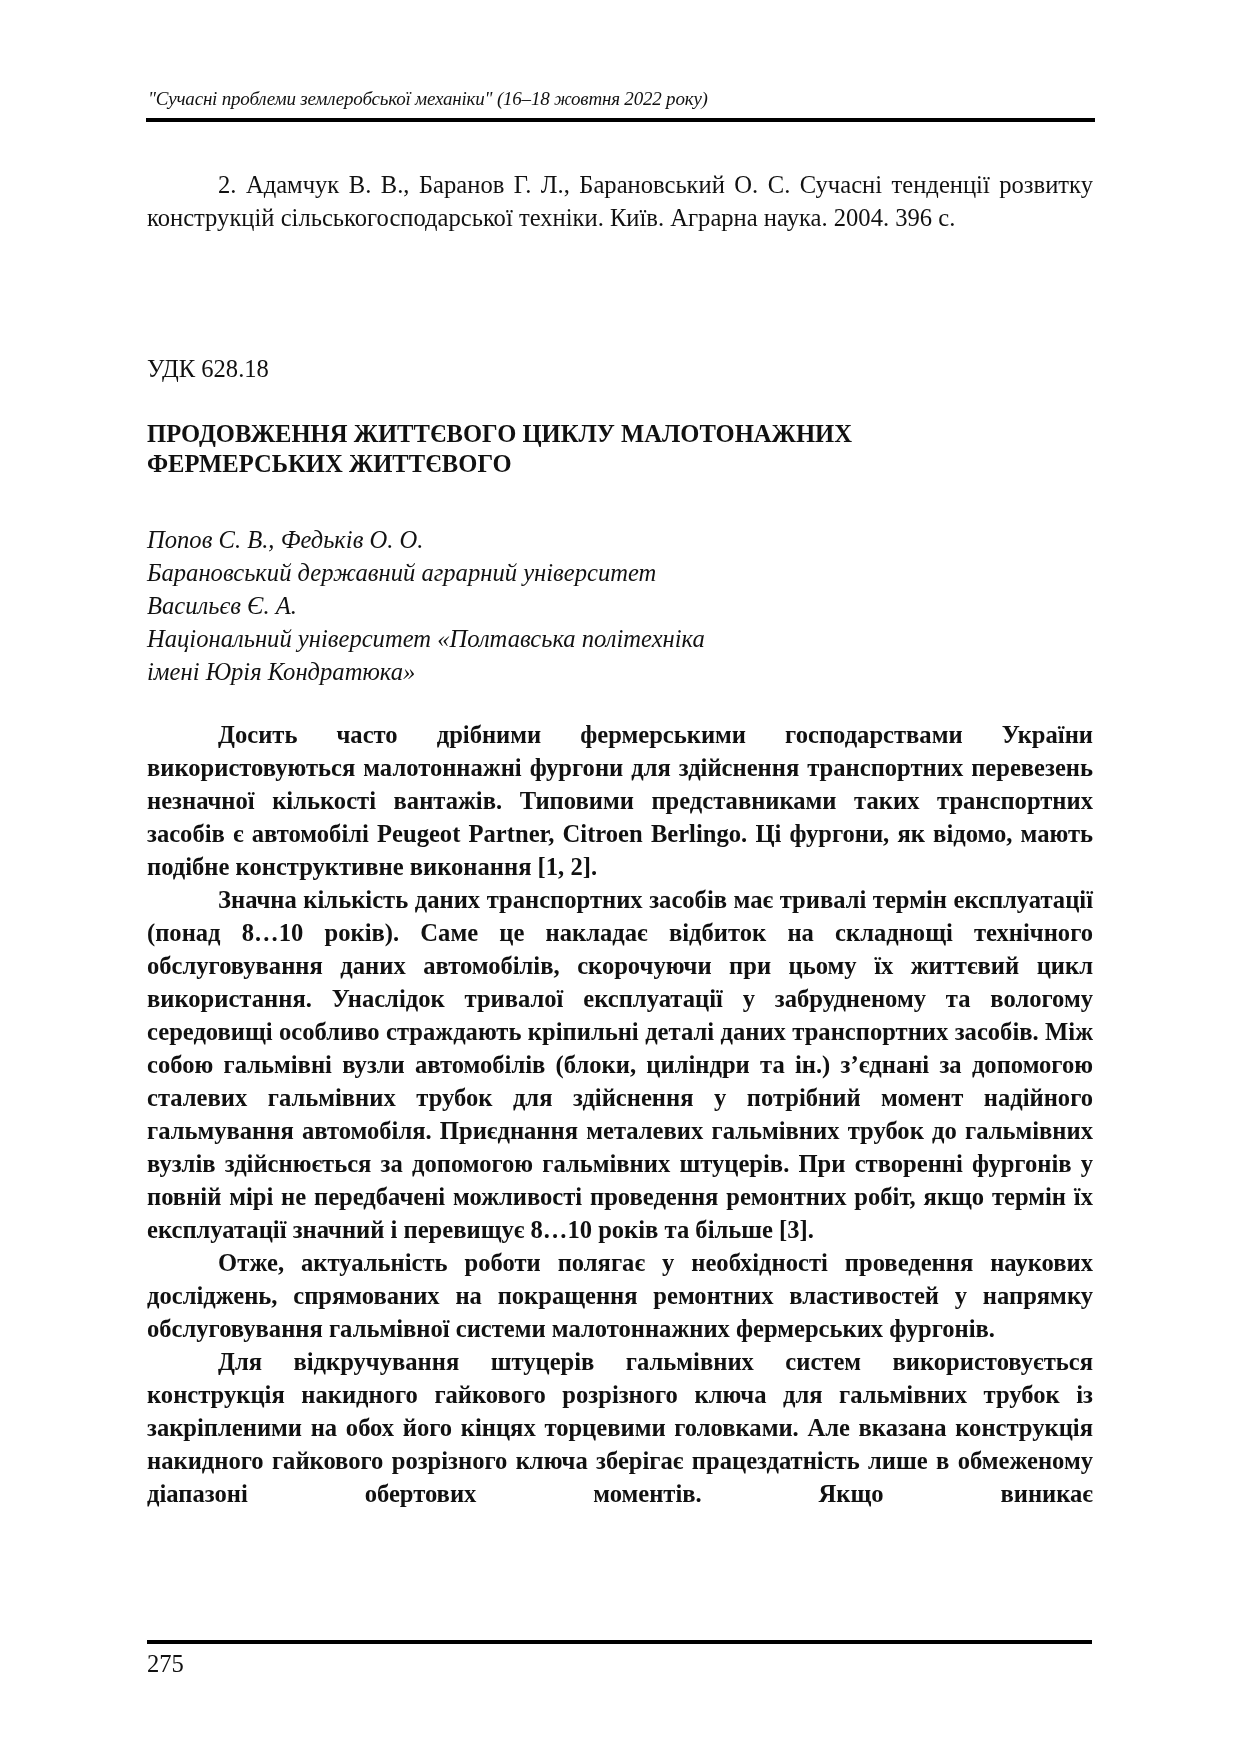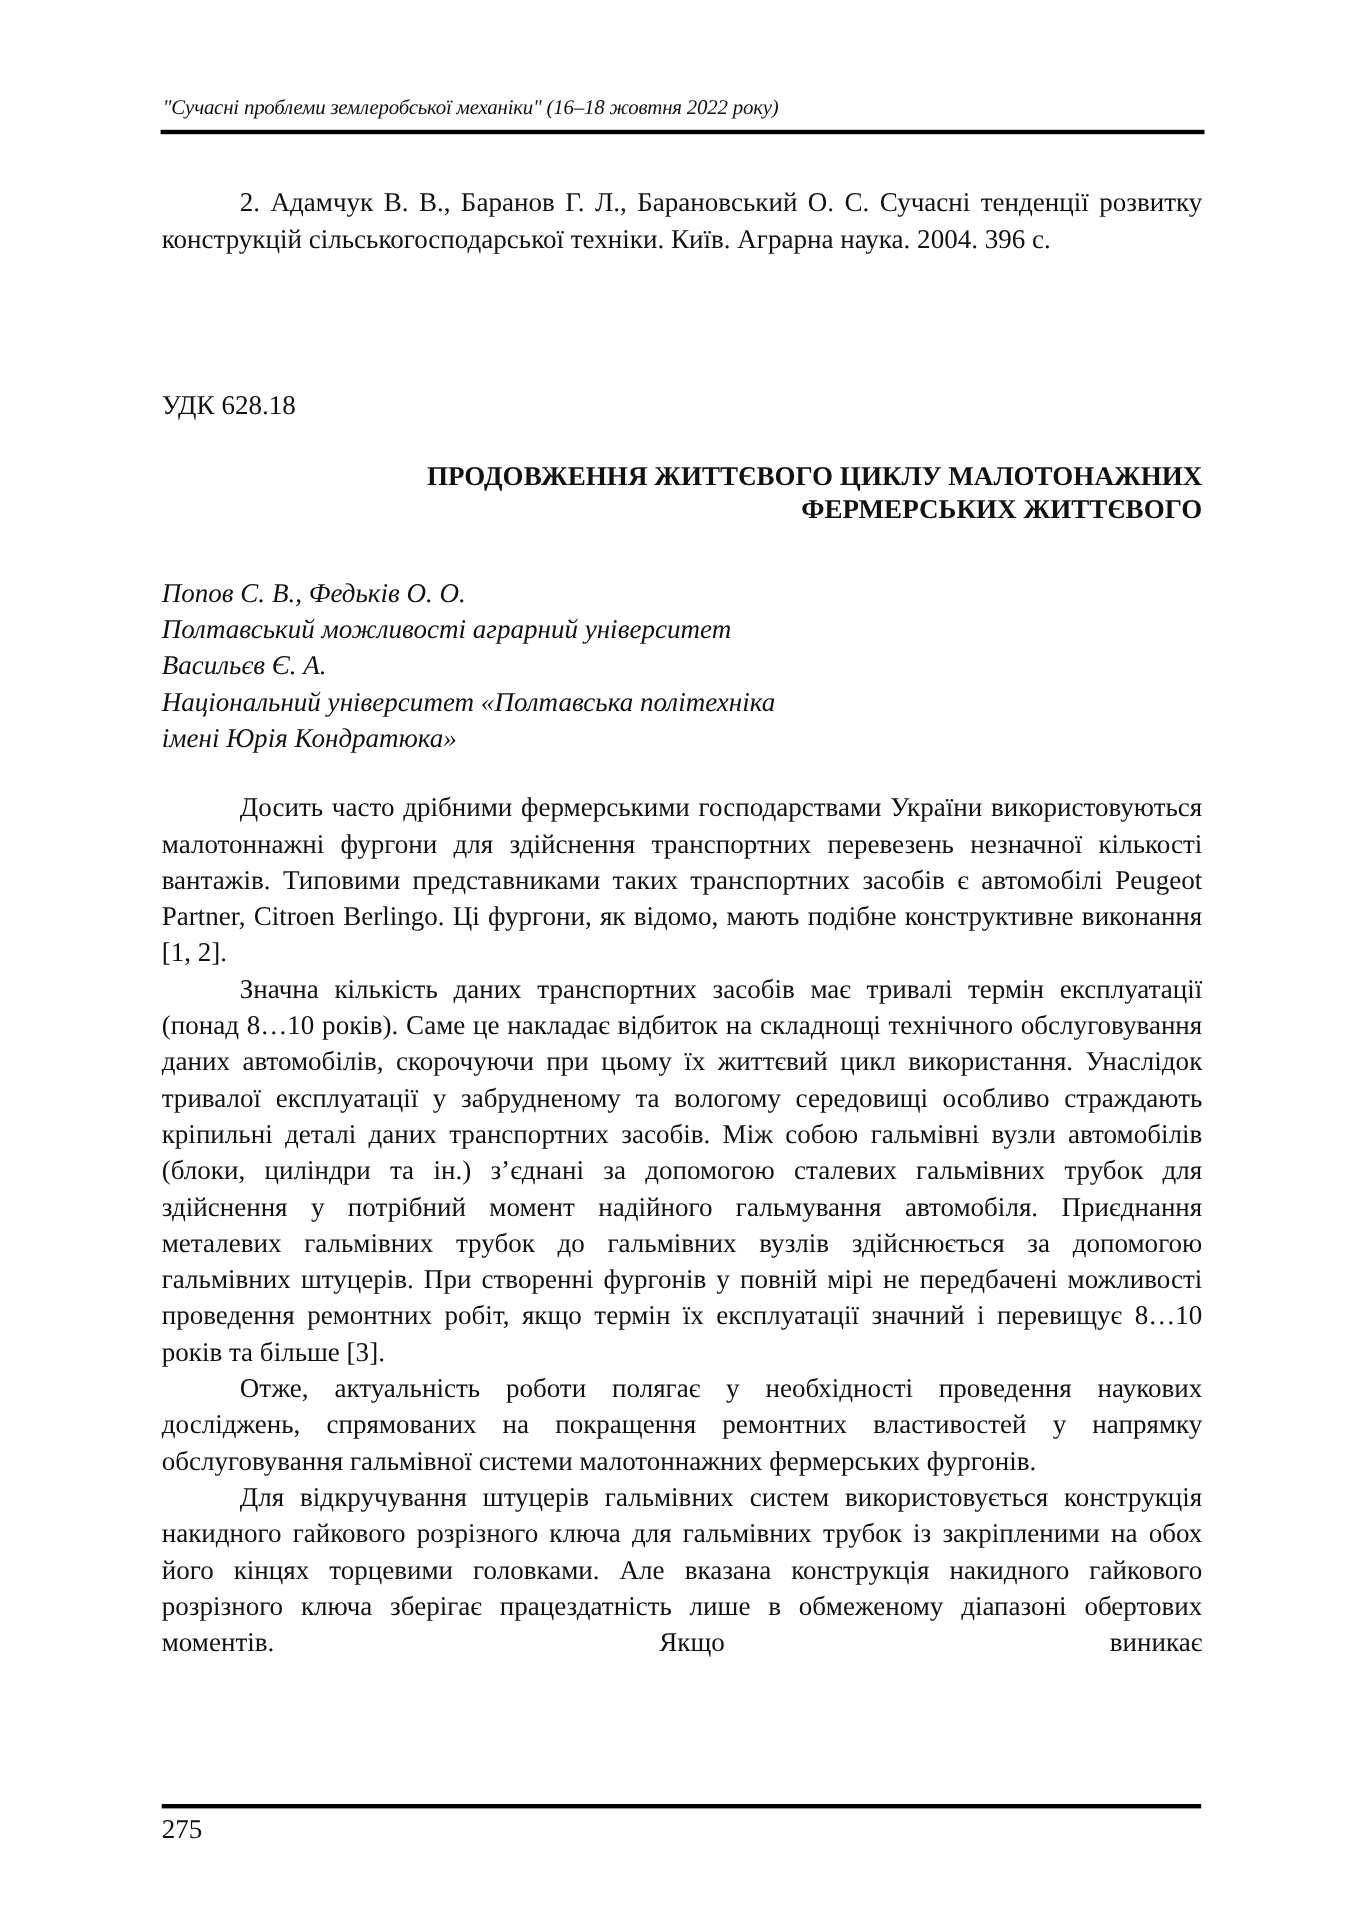--- a/index.html
+++ b/index.html
@@ -6,47 +6,47 @@
   body { width: 1240px; height: 1754px; position: relative; overflow: hidden;
          font-family: "Liberation Serif", "DejaVu Serif", serif; color: #111; }
   .running-head { position: absolute; left: 148px; top: 88px; font-size: 19px; font-style: italic;
                   letter-spacing: -0.2px; }
   .head-rule { position: absolute; left: 146px; top: 118px; width: 949px; height: 4px; background: #000; }
   .content { position: absolute; left: 147px; width: 946px; font-size: 24.6px; line-height: 33px; }
   .justify { text-align: justify; text-align-last: left; }
   .indent { text-indent: 71px; margin-top: 20px; }
   .ref { top: 148px; }
   .udc { top: 352px; }
-  .title { position: absolute; left: 147px; width: 946px; top: 419px; text-align: right;
+  .title { position: absolute; left: 147px; width: 946px; top: 419px; text-align: left;
            font-weight: bold; font-size: 24.6px; line-height: 30px; }
   .authors { position: absolute; left: 147px; width: 946px; top: 523px; text-align: left;
              font-style: italic; font-size: 24.6px; line-height: 33px; }
   .body-text { top: 718px; }
-  .body-text p { margin: 0; }
+  .body-text p { margin: 0; font-weight: bold; }
   .foot-rule { position: absolute; left: 147px; top: 1640px; width: 945px; height: 4px; background: #000; }
   .page-num { position: absolute; left: 147px; width: 946px; top: 1650px; text-align: left; font-size: 24.6px; }
 </style>
 </head>
 <body>
 
 <div class="running-head">"Сучасні проблеми землеробської механіки" (16–18 жовтня 2022 року)</div>
 <div class="head-rule"></div>
 
 <div class="content ref justify indent">2. Адамчук В. В., Баранов Г. Л., Барановський О. С. Сучасні тенденції розвитку конструкцій сільськогосподарської техніки. Київ. Аграрна наука. 2004. 396 с.</div>
 
 <div class="content udc">УДК 628.18</div>
 
 <div class="title">
   <div>ПРОДОВЖЕННЯ ЖИТТЄВОГО ЦИКЛУ МАЛОТОНАЖНИХ</div>
   <div>ФЕРМЕРСЬКИХ ЖИТТЄВОГО</div>
 </div>
 
 <div class="authors">
   <div>Попов С. В., Федьків О. О.</div>
-  <div>Полтавський можливості аграрний університет</div>
+  <div>Барановський державний аграрний університет</div>
   <div>Васильєв Є. А.</div>
   <div>Національний університет «Полтавська політехніка</div>
   <div>імені Юрія Кондратюка»</div>
 </div>
 
 <div class="content body-text">
   <p class="justify indent">Досить часто дрібними фермерськими господарствами України використовуються малотоннажні фургони для здійснення транспортних перевезень незначної кількості вантажів. Типовими представниками таких транспортних засобів є автомобілі Peugeot Partner, Citroen Berlingo. Ці фургони, як відомо, мають подібне конструктивне виконання [1, 2].</p>
   <p class="justify indent">Значна кількість даних транспортних засобів має тривалі термін експлуатації (понад 8…10 років). Саме це накладає відбиток на складнощі технічного обслуговування даних автомобілів, скорочуючи при цьому їх життєвий цикл використання. Унаслідок тривалої експлуатації у забрудненому та вологому середовищі особливо страждають кріпильні деталі даних транспортних засобів. Між собою гальмівні вузли автомобілів (блоки, циліндри та ін.) з’єднані за допомогою сталевих гальмівних трубок для здійснення у потрібний момент надійного гальмування автомобіля. Приєднання металевих гальмівних трубок до гальмівних вузлів здійснюється за допомогою гальмівних штуцерів. При створенні фургонів у повній мірі не передбачені можливості проведення ремонтних робіт, якщо термін їх експлуатації значний і перевищує 8…10 років та більше [3].</p>
   <p class="justify indent">Отже, актуальність роботи полягає у необхідності проведення наукових досліджень, спрямованих на покращення ремонтних властивостей у напрямку обслуговування гальмівної системи малотоннажних фермерських фургонів.</p>
   <p class="justify indent" style="text-align-last: justify;">Для відкручування штуцерів гальмівних систем використовується конструкція накидного гайкового розрізного ключа для гальмівних трубок із закріпленими на обох його кінцях торцевими головками. Але вказана конструкція накидного гайкового розрізного ключа зберігає працездатність лише в обмеженому діапазоні обертових моментів. Якщо виникає</p>

